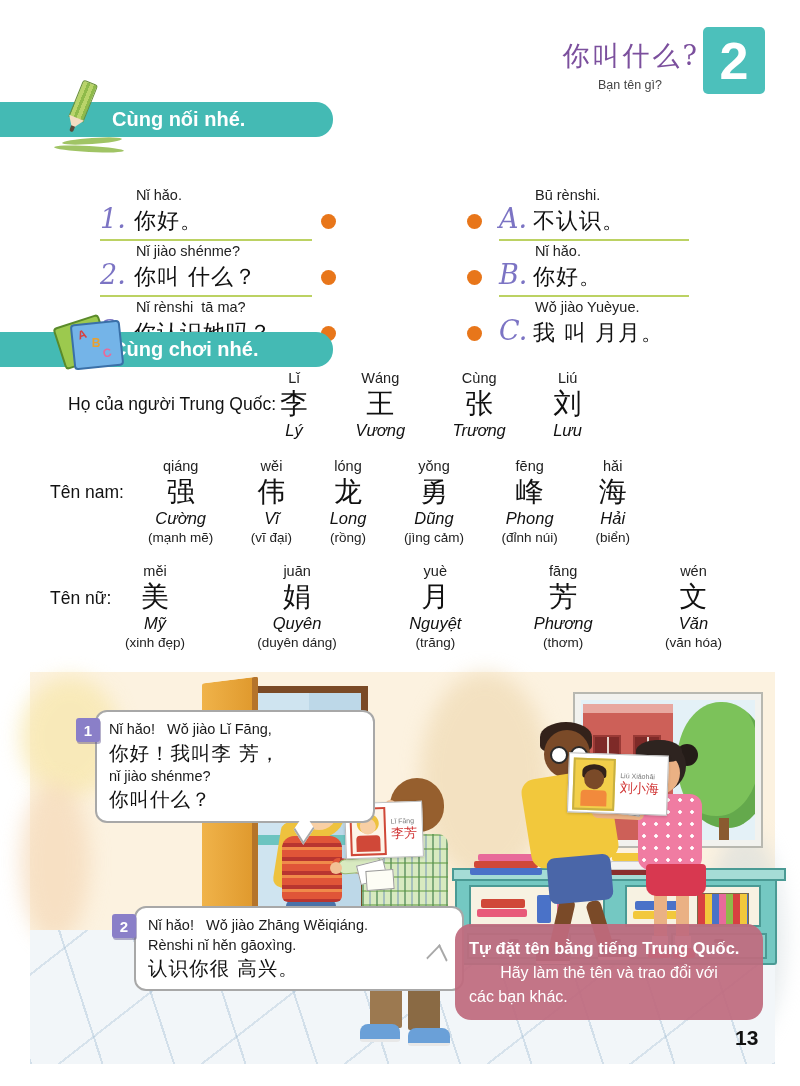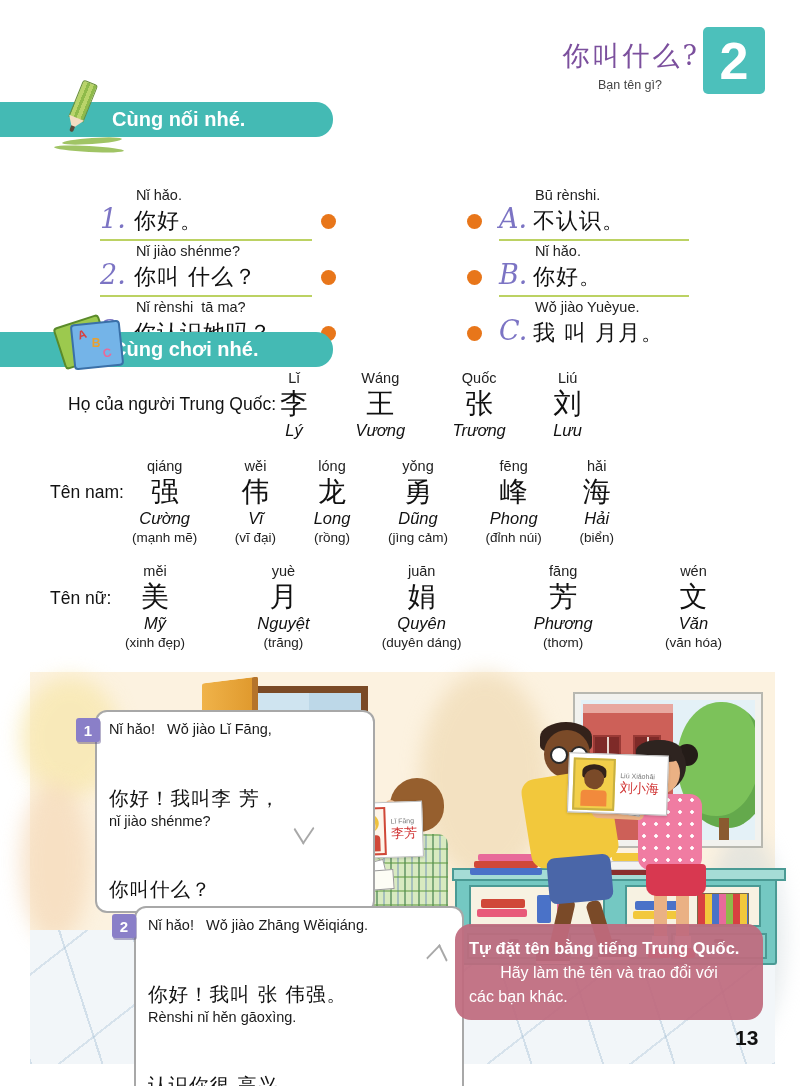--- a/index.html
+++ b/index.html
@@ -70,21 +70,21 @@
   .shelf{position:absolute;top:8px;width:136px;height:42px;background:#f7f2e2;border:2px solid #4a9a94;box-sizing:border-box;}
   .drawer{position:absolute;top:56px;height:26px;background:#8ad2cc;border:2px solid #4a9a94;box-sizing:border-box;}
   .drawer::after{content:'';position:absolute;left:50%;top:4px;width:10px;height:4px;margin-left:-5px;background:#2f6a66;border-radius:2px;}
   .book{position:absolute;border-radius:2px;}
   .vbooks{position:absolute;background:repeating-linear-gradient(90deg,#d84040 0 7px,#f2c83c 7px 14px,#4a72c8 14px 21px,#e86a9a 21px 28px,#8fba4a 28px 35px);border:1px solid #7a6a4a;}
   
   .kpart{position:absolute;}
   
   .bubble{position:absolute;background:#fff;border:2px solid #a8a8a8;border-radius:12px;padding:8px 12px 7px;z-index:20;}
   .bubble .py{font-size:14.5px;color:#1a1a1a;line-height:1.35;}
-  .bubble .hz{font-size:19.5px;line-height:1.4;letter-spacing:1px;margin-top:45px;}
+  .bubble .hz{font-size:19.5px;line-height:1.4;letter-spacing:1px;}
   .tail{position:absolute;width:16px;height:16px;background:#fff;z-index:21;}
   .tile{position:absolute;width:24px;height:24px;background:#8a7fc8;color:#fff;font-weight:bold;font-size:15px;display:flex;align-items:center;justify-content:center;border-radius:3px;box-shadow:1px 2px 0 rgba(90,80,140,.45);z-index:22;}
   .namecard{position:absolute;background:#fff;border:1.5px solid #bbb;box-shadow:0 1px 3px rgba(0,0,0,.2);display:flex;padding:4px;gap:5px;z-index:15;box-sizing:border-box;}
   .photo{flex:none;border:2px solid #d04838;position:relative;overflow:hidden;}
   .nc-txt{display:flex;flex-direction:column;justify-content:center;}
   .nc-py{font-size:7px;color:#777;}
   .nc-hz{font-size:13px;color:#d03030;font-family:"DejaVu Serif",serif;}
   .mini-face{position:absolute;border-radius:50%;}
   .taskbox{position:absolute;left:425px;top:252px;width:308px;background:rgba(192,106,126,.93);border-radius:16px;padding:12px 14px 11px;box-sizing:border-box;color:#fff;z-index:30;}
   .taskbox .t1{font-weight:bold;font-size:16.5px;line-height:1.5;}
@@ -190,33 +190,33 @@
     <div class="py">Lǐ</div>
     <span class="hz">李</span>
     <div class="vn">Lý</div>
   </div>
   <div class="ncell">
     <div class="py">Wáng</div>
     <span class="hz">王</span>
     <div class="vn">Vương</div>
   </div>
   <div class="ncell">
-    <div class="py">Quốc</div>
+    <div class="py">Cùng</div>
     <span class="hz">张</span>
     <div class="vn">Trương</div>
   </div>
   <div class="ncell">
     <div class="py">Liú</div>
     <span class="hz">刘</span>
     <div class="vn">Lưu</div>
   </div>
 </div>
 
 <div class="row-label" style="left:50px;top:482px;">Tên nam:</div>
-<div class="name-row" style="left:132px;top:458px;width:482px;">
+<div class="name-row" style="left:148px;top:458px;width:482px;">
   <div class="ncell">
     <div class="py">qiáng</div>
     <span class="hz">强</span>
     <div class="vn">Cường</div>
     <div class="mean">(mạnh mẽ)</div>
   </div>
   <div class="ncell">
     <div class="py">wěi</div>
     <span class="hz">伟</span>
     <div class="vn">Vĩ</div>
@@ -250,30 +250,30 @@
 
 <div class="row-label" style="left:50px;top:588px;">Tên nữ:</div>
 <div class="name-row" style="left:125px;top:563px;width:597px;">
   <div class="ncell">
     <div class="py">měi</div>
     <span class="hz">美</span>
     <div class="vn">Mỹ</div>
     <div class="mean">(xinh đẹp)</div>
   </div>
   <div class="ncell">
+    <div class="py">juān</div>
+    <span class="hz">娟</span>
+    <div class="vn">Quyên</div>
+    <div class="mean">(duyên dáng)</div>
+  </div>
+  <div class="ncell">
     <div class="py">yuè</div>
     <span class="hz">月</span>
     <div class="vn">Nguyệt</div>
     <div class="mean">(trăng)</div>
-  </div>
-  <div class="ncell">
-    <div class="py">juān</div>
-    <span class="hz">娟</span>
-    <div class="vn">Quyên</div>
-    <div class="mean">(duyên dáng)</div>
   </div>
   <div class="ncell">
     <div class="py">fāng</div>
     <span class="hz">芳</span>
     <div class="vn">Phương</div>
     <div class="mean">(thơm)</div>
   </div>
   <div class="ncell">
     <div class="py">wén</div>
     <span class="hz">文</span>
@@ -419,21 +419,20 @@
     <div class="py">nǐ jiào shénme?</div>
     <div class="hz">你叫什么？</div>
   </div>
   <div class="tail" style="left:265px;top:148px;transform:rotate(58deg) skewX(24deg);border-right:2px solid #a8a8a8;border-bottom:2px solid #a8a8a8;"></div>
   <div class="tile" style="left:46px;top:46px;">
       <span>1</span>
     </div>
 
   <div class="bubble" style="left:104px;top:234px;width:302px;">
     <div class="py">Nǐ hǎo!   Wǒ jiào Zhāng Wěiqiáng.</div>
-    <div class="hz">你好！我叫 张 伟强。</div>
     <div class="py">Rènshi nǐ hěn gāoxìng.</div>
     <div class="hz">认识你很 高兴。</div>
   </div>
   <div class="tail" style="left:398px;top:278px;transform:rotate(-26deg) skewY(-20deg);border-right:2px solid #a8a8a8;border-top:2px solid #a8a8a8;"></div>
   <div class="tile" style="left:82px;top:242px;">
       <span>2</span>
     </div>
 
   <div class="taskbox">
     <div class="t1">Tự đặt tên bằng tiếng Trung Quốc.</div>

